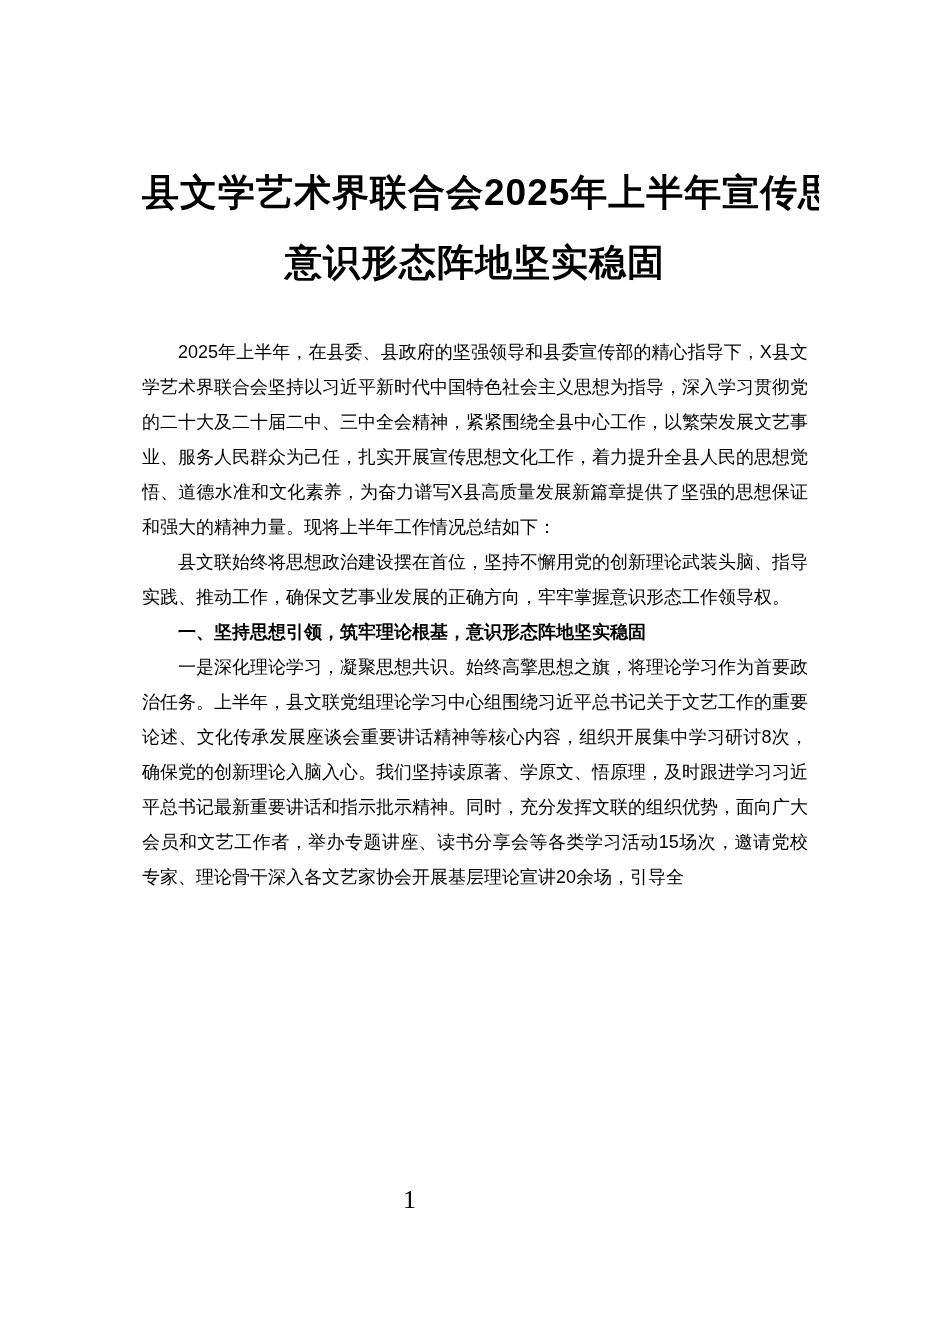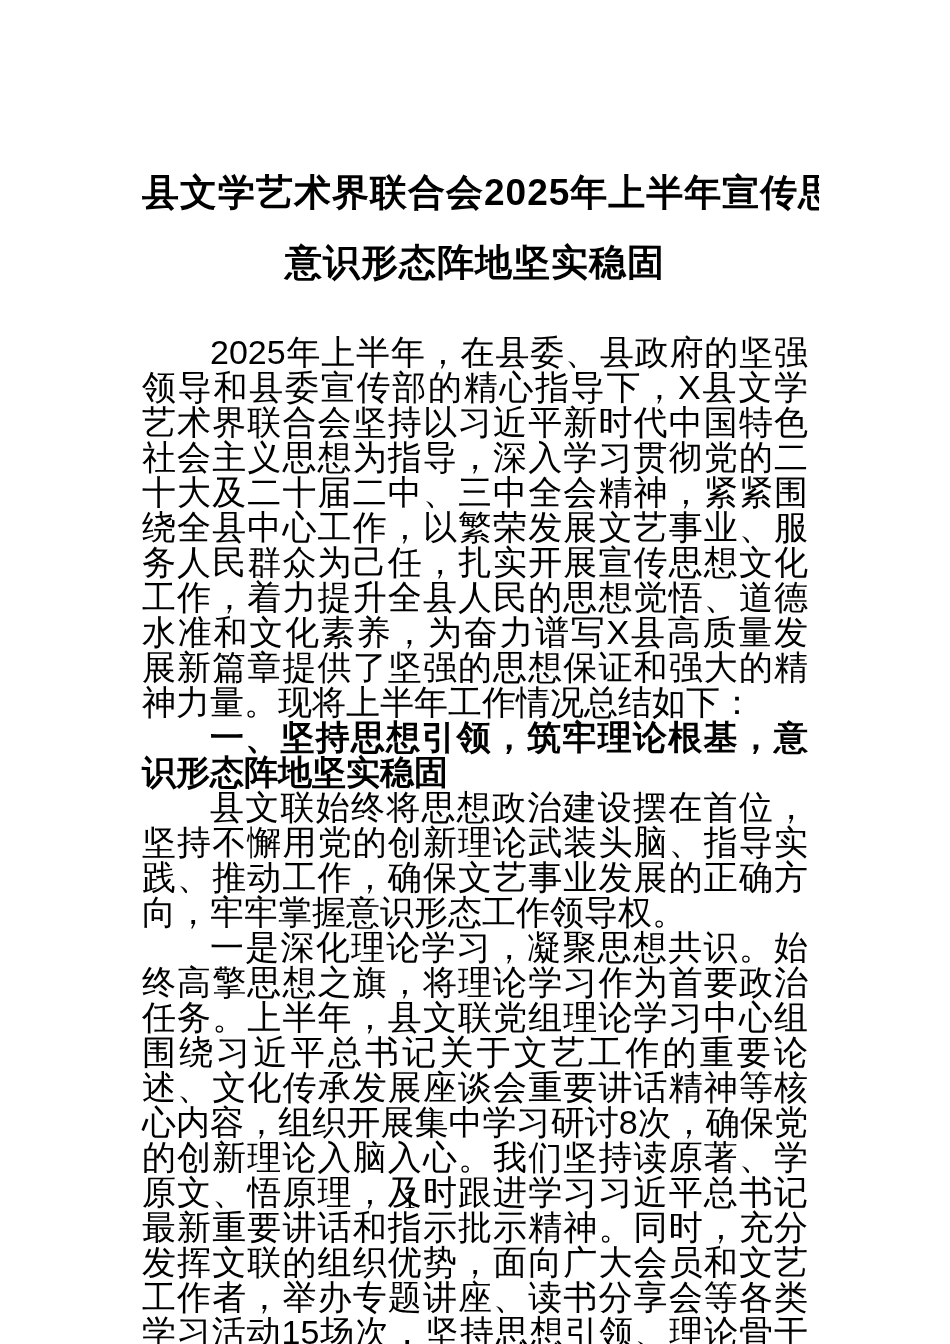--- a/index.html
+++ b/index.html
@@ -30,21 +30,21 @@
     text-align: center;
     letter-spacing: 1px;
     color: #000000;
   }
   .title-line {
     display: block;
     white-space: nowrap;
   }
   .para {
     margin: 0;
-    font-size: 34px;
+    font-size: 18px;
     line-height: 35px;
     text-indent: 2em;
     text-align: justify;
     word-break: break-all;
     color: #000000;
   }
   .para.heading {
     font-weight: bold;
   }
   .page-footer {
@@ -65,22 +65,22 @@
 <div class="page">
   <div class="content">
 
     <h1 class="doc-title">
       <span class="title-line">县文学艺术界联合会2025年上半年宣传思</span>
       <span class="title-line">意识形态阵地坚实稳固</span>
     </h1>
 
     <p class="para">2025年上半年，在县委、县政府的坚强领导和县委宣传部的精心指导下，X县文学艺术界联合会坚持以习近平新时代中国特色社会主义思想为指导，深入学习贯彻党的二十大及二十届二中、三中全会精神，紧紧围绕全县中心工作，以繁荣发展文艺事业、服务人民群众为己任，扎实开展宣传思想文化工作，着力提升全县人民的思想觉悟、道德水准和文化素养，为奋力谱写X县高质量发展新篇章提供了坚强的思想保证和强大的精神力量。现将上半年工作情况总结如下：</p>
 
+    <p class="para">县文联始终将思想政治建设摆在首位，坚持不懈用党的创新理论武装头脑、指导实践、推动工作，确保文艺事业发展的正确方向，牢牢掌握意识形态工作领导权。</p>
+
     <p class="para heading">一、坚持思想引领，筑牢理论根基，意识形态阵地坚实稳固</p>
 
-    <p class="para">县文联始终将思想政治建设摆在首位，坚持不懈用党的创新理论武装头脑、指导实践、推动工作，确保文艺事业发展的正确方向，牢牢掌握意识形态工作领导权。</p>
-
-    <p class="para">一是深化理论学习，凝聚思想共识。始终高擎思想之旗，将理论学习作为首要政治任务。上半年，县文联党组理论学习中心组围绕习近平总书记关于文艺工作的重要论述、文化传承发展座谈会重要讲话精神等核心内容，组织开展集中学习研讨8次，确保党的创新理论入脑入心。我们坚持读原著、学原文、悟原理，及时跟进学习习近平总书记最新重要讲话和指示批示精神。同时，充分发挥文联的组织优势，面向广大会员和文艺工作者，举办专题讲座、读书分享会等各类学习活动15场次，坚持思想引领、理论骨干深入各文艺家协会开展基层理论宣讲20余场，引导全</p>
+    <p class="para">一是深化理论学习，凝聚思想共识。始终高擎思想之旗，将理论学习作为首要政治任务。上半年，县文联党组理论学习中心组围绕习近平总书记关于文艺工作的重要论述、文化传承发展座谈会重要讲话精神等核心内容，组织开展集中学习研讨8次，确保党的创新理论入脑入心。我们坚持读原著、学原文、悟原理，及时跟进学习习近平总书记最新重要讲话和指示批示精神。同时，充分发挥文联的组织优势，面向广大会员和文艺工作者，举办专题讲座、读书分享会等各类学习活动15场次，邀请党校专家、理论骨干深入各文艺家协会开展基层理论宣讲20余场，引导全</p>
 
   </div>
 
   <div class="page-footer">1</div>
 </div>
 
 </body></html>

